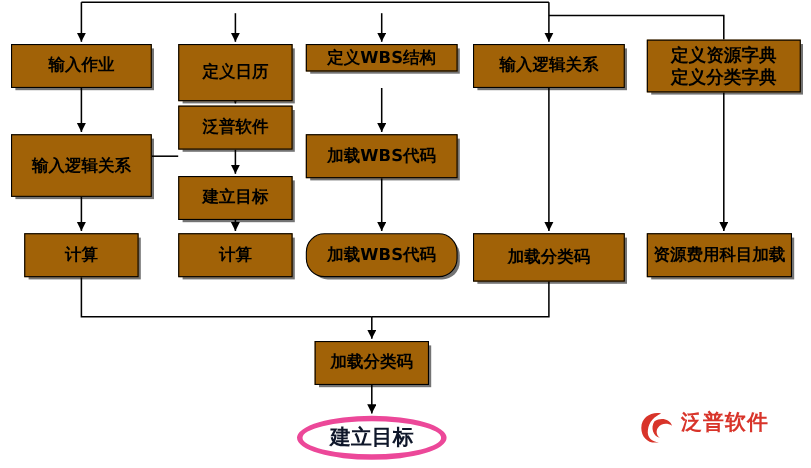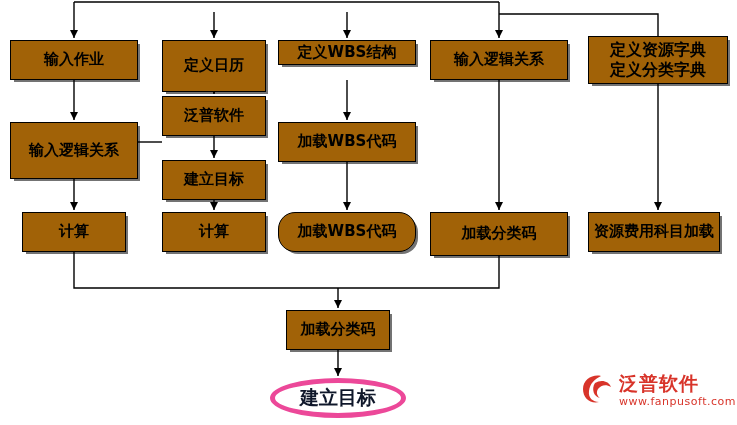--- a/index.html
+++ b/index.html
@@ -154,15 +154,14 @@
   <div id="ellipses">
       <div class="ellipse" style="left: 270px; top: 378px; width: 136px; height: 40px;">建立目标</div>
     </div>
 
   <div class="wm">
     <svg class="wm-logo" viewBox="0 0 36 36">
       <path d="M4 18 C4 8, 14 3, 22 5 C16 8, 11 12, 10 20 C9 27, 14 31, 20 31 C11 33, 4 27, 4 18 Z" fill="#d8342a"></path>
       <path d="M16 12 C22 8, 30 10, 32 16 C27 13, 22 14, 19 18 C17 21, 18 25, 21 27 C15 26, 12 18, 16 12 Z" fill="#d8342a"></path>
     </svg>
     <div class="wm-text">泛普软件</div>
-    <div class="wm-sub">www.fanpusoft.com</div>
   </div>
 </div>
 
 </body></html>

